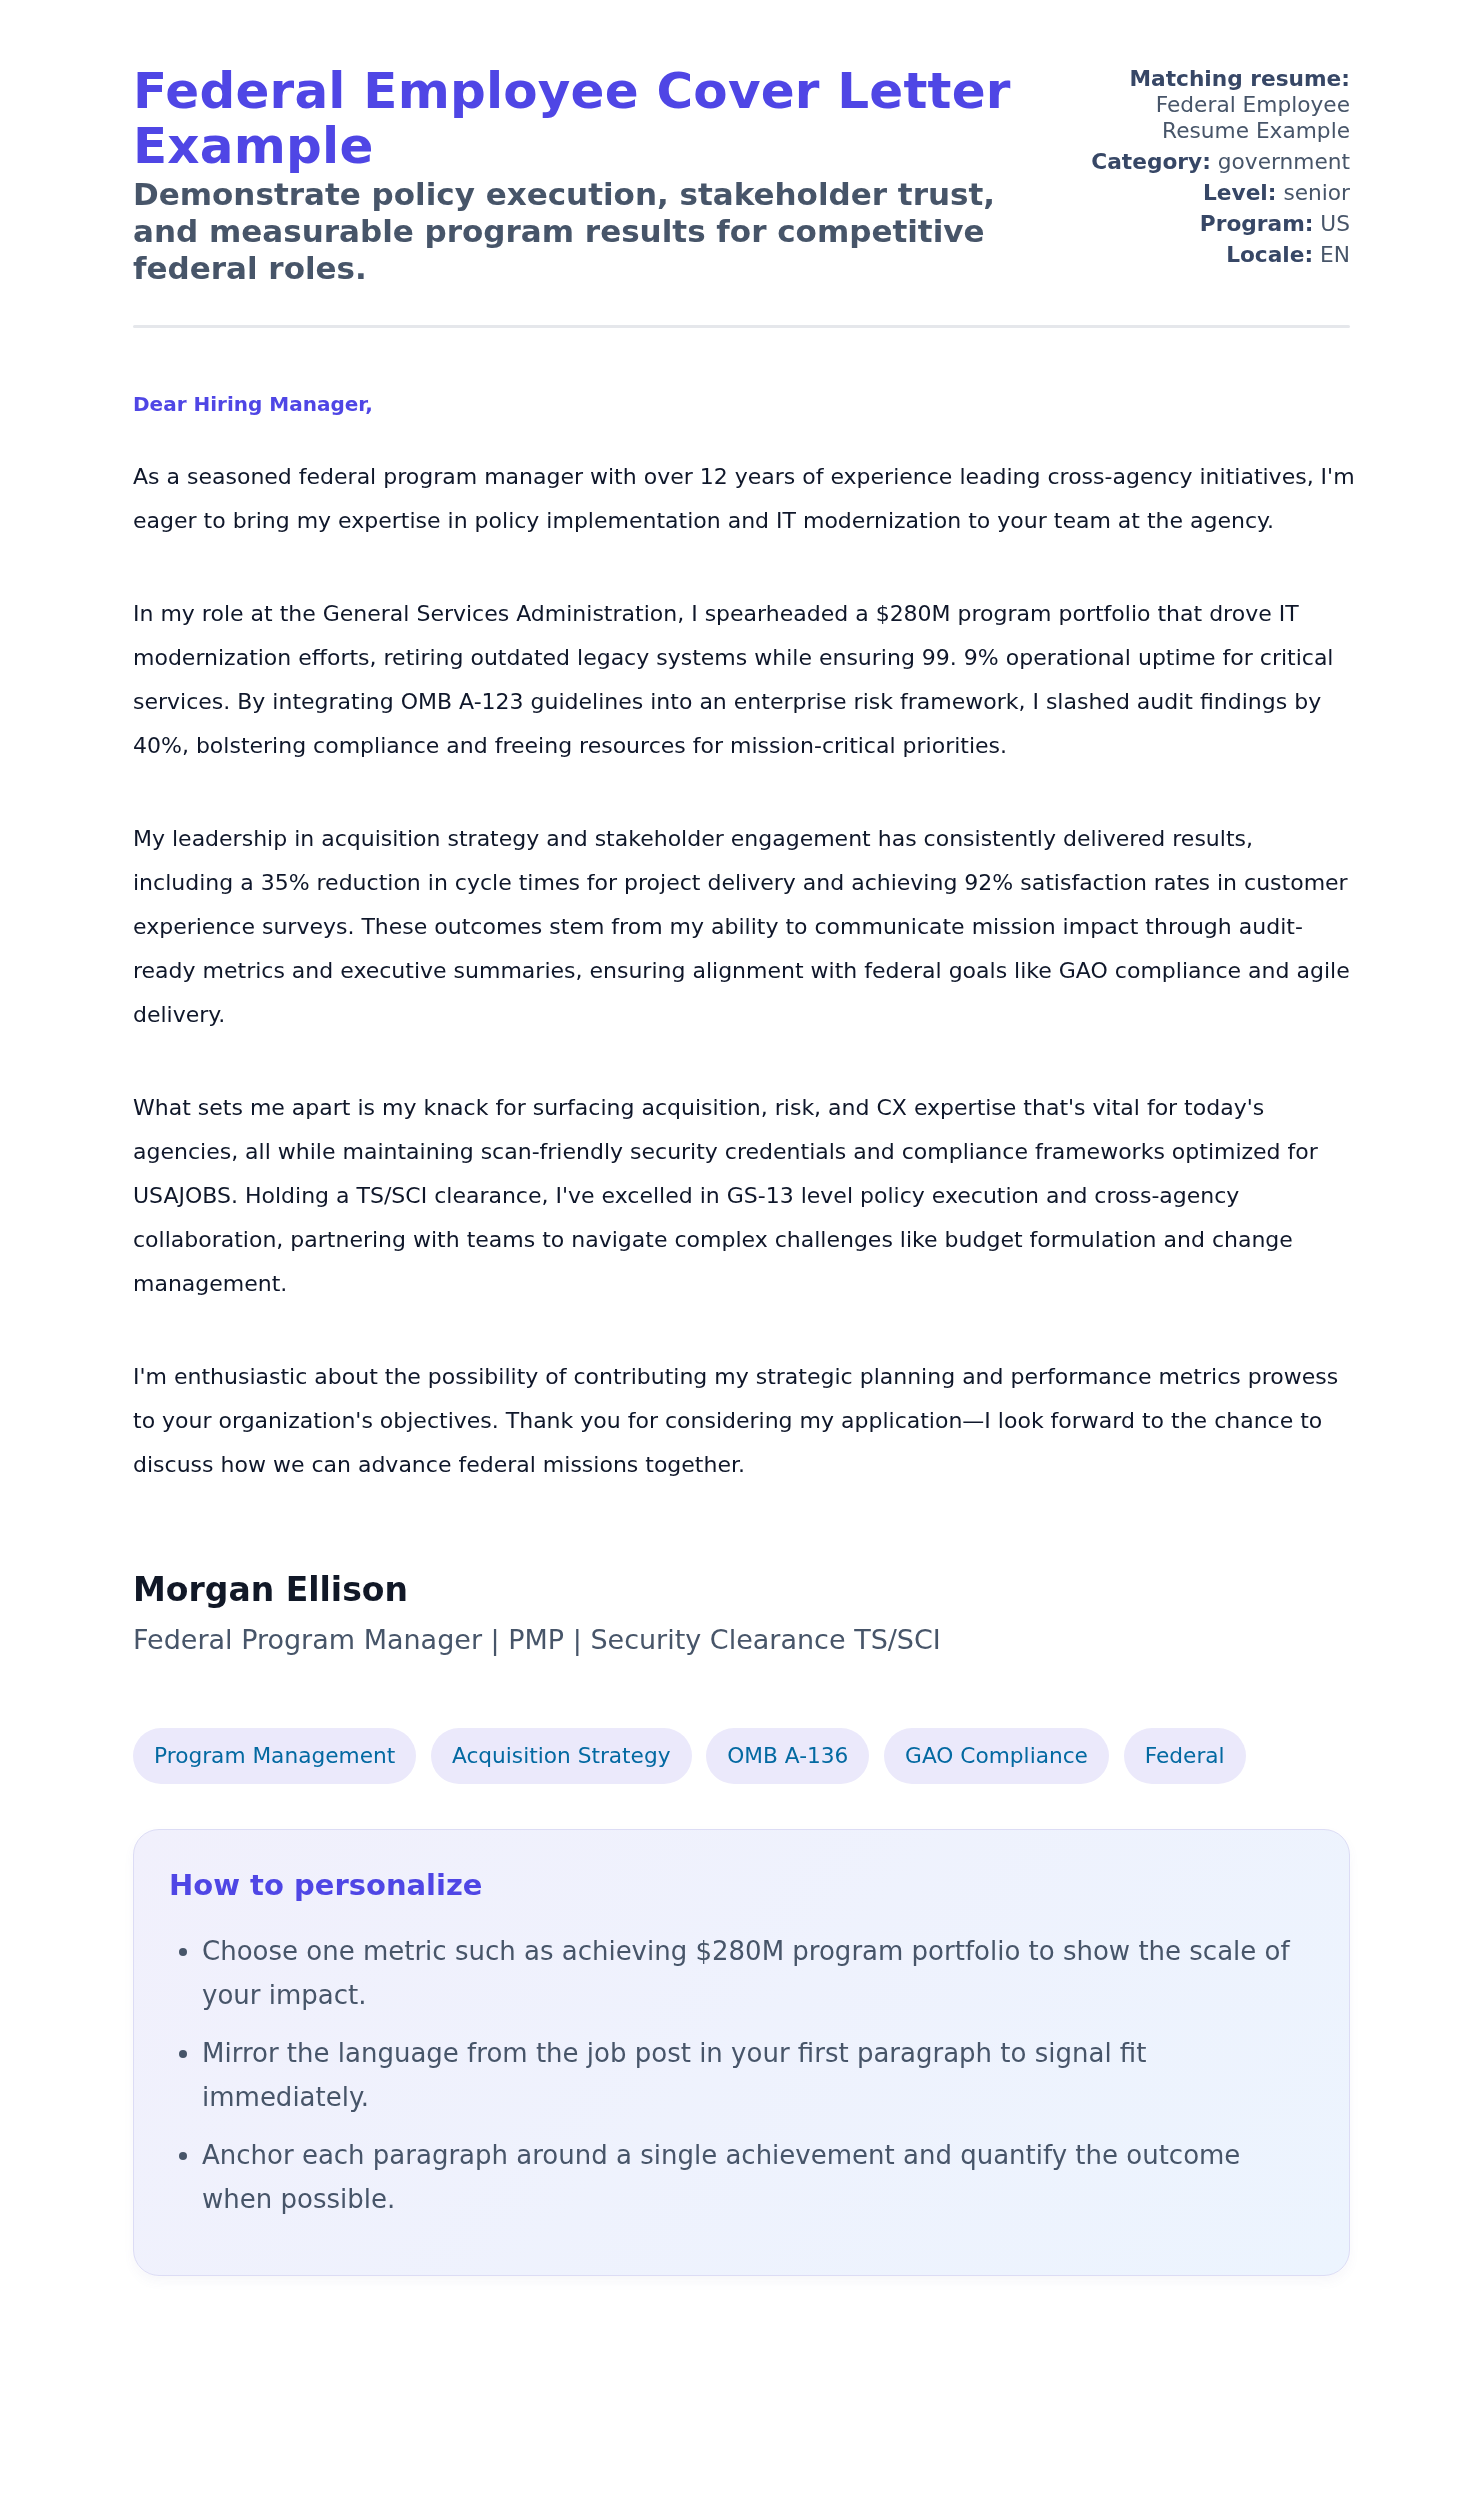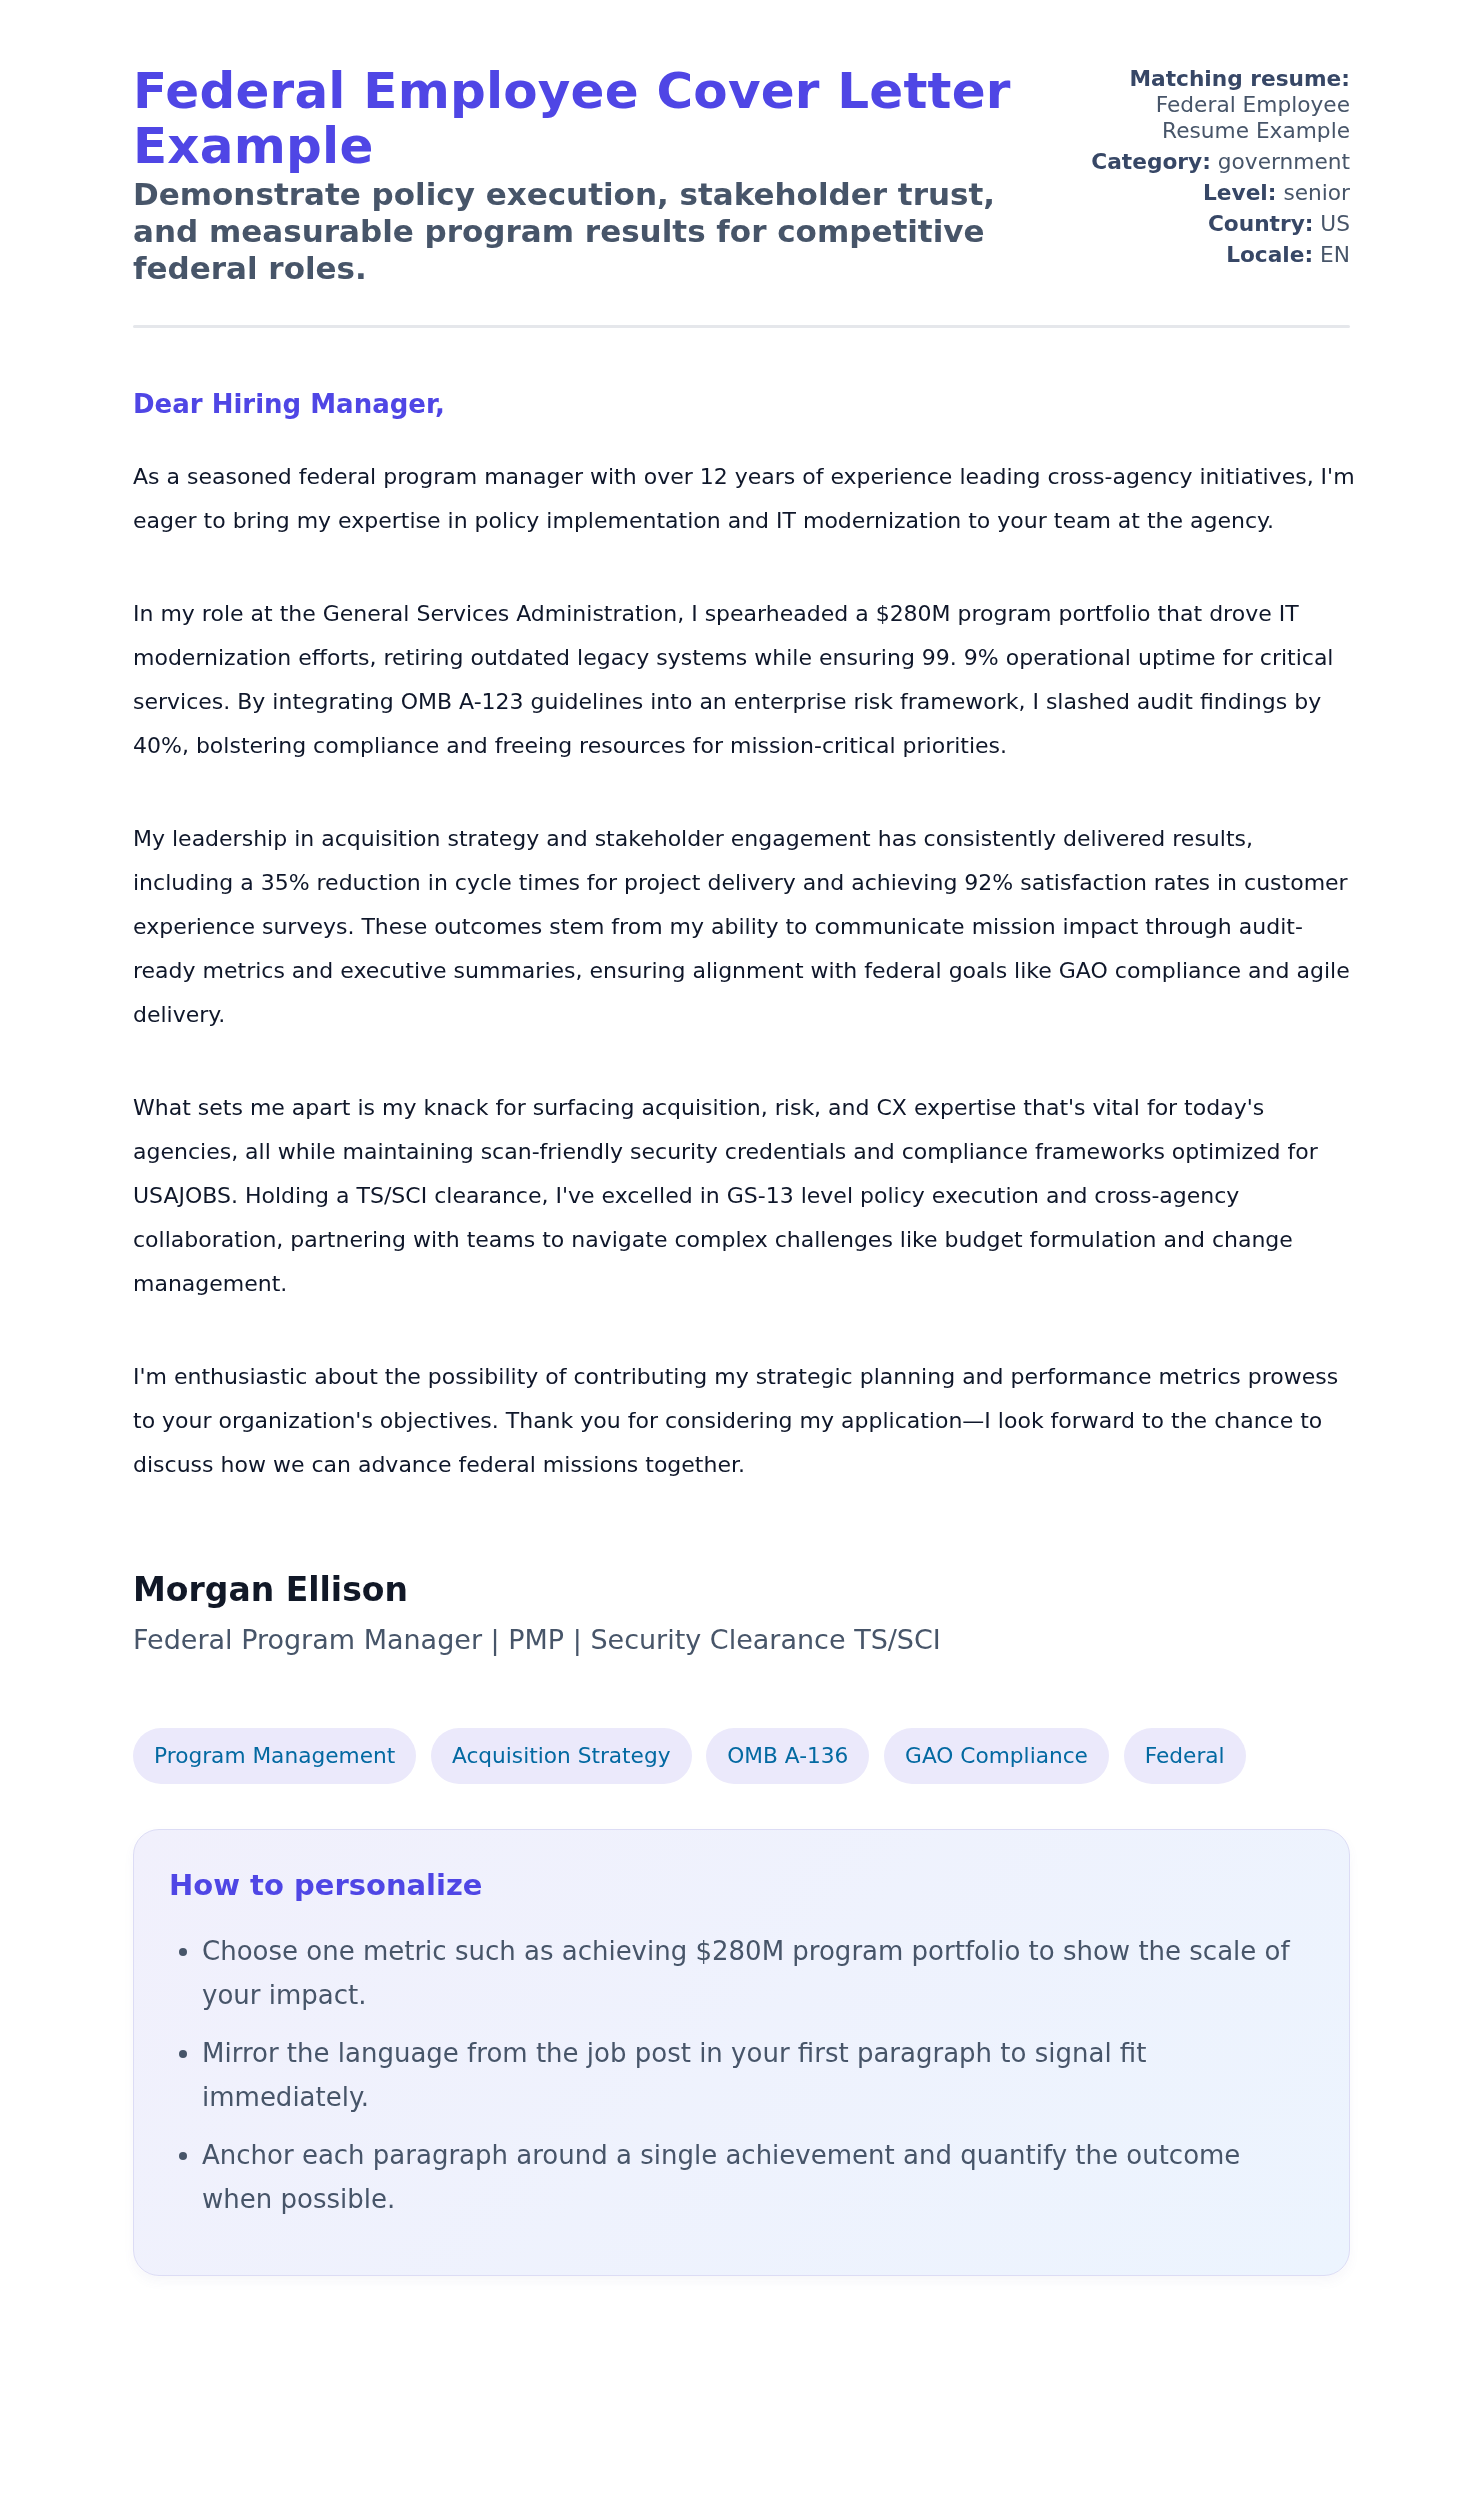--- a/index.html
+++ b/index.html
@@ -21,21 +21,21 @@
     font-size: 31px; line-height: 37px; font-weight: bold; color: #475569;
     margin: 1.7px 0 0 0; width: 893px;
   }
   .meta { text-align: right; font-size: 21.7px; line-height: 26px; color: #475569; padding-top: 1.7px; }
   .meta .row { margin-bottom: 5.2px; }
   .meta .row.first { margin-bottom: 5.2px; }
   .meta b { color: #374766; font-weight: bold; }
   .divider { height: 3.5px; background: #e5e7eb; margin-top: 38px; border-radius: 1.7px; }
 
   .salutation {
-    margin-top: 61px; font-size: 26px; line-height: 31px; font-weight: bold; color: #4f46e5;
+    margin-top: 61px; font-size: 20px; line-height: 31px; font-weight: bold; color: #4f46e5;
   }
   .letter p {
     margin: 35px 0 0 0; font-size: 22px; line-height: 44px; color: #0f172a;
     width: 1222px;
   }
   .letter p + p { margin-top: 49px; }
 
   .signature { margin-top: 87px; }
   .sig-name { font-size: 33px; line-height: 31px; font-weight: bold; color: #111827; }
   .sig-title { margin-top: 17.3px; font-size: 27px; line-height: 35px; color: #475569; }
@@ -75,21 +75,21 @@
       </div>
       <div class="row">
         <b>Category:</b>
         <span>government</span>
       </div>
       <div class="row">
         <b>Level:</b>
         <span>senior</span>
       </div>
       <div class="row">
-        <b>Country:</b>
+        <b>Program:</b>
         <span>US</span>
       </div>
       <div class="row">
         <b>Locale:</b>
         <span>EN</span>
       </div>
     </div>
   </div>
 
   <div class="divider"></div>

